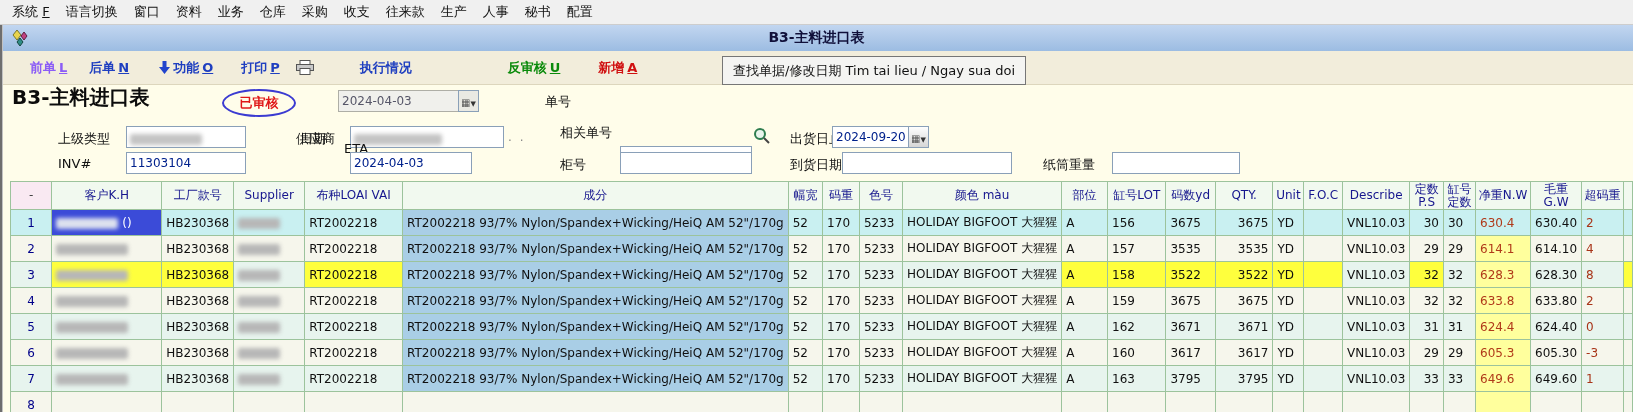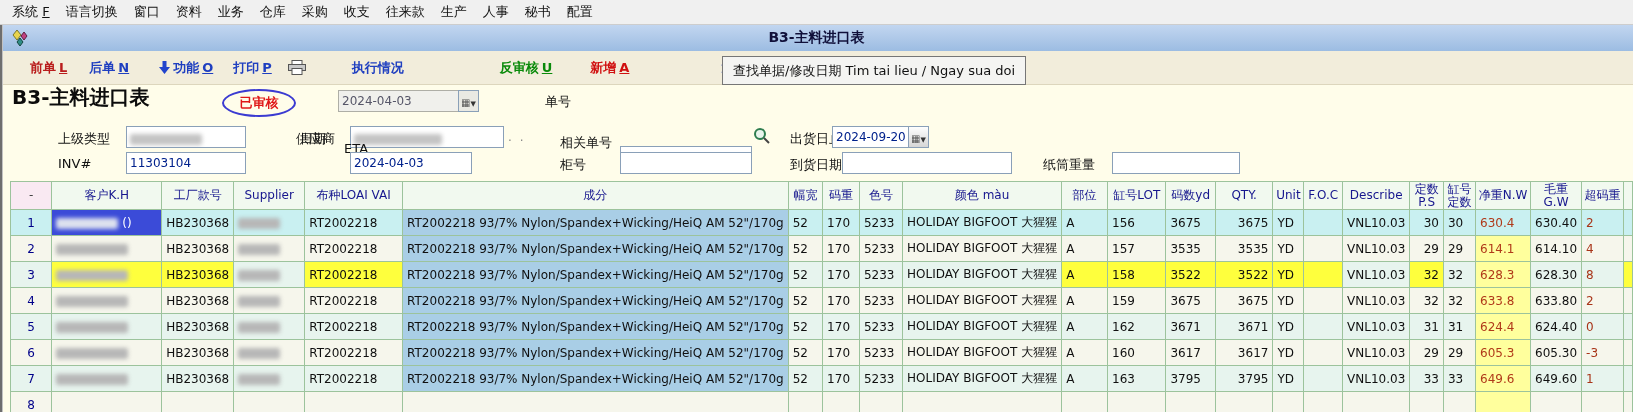--- a/index.html
+++ b/index.html
@@ -88,36 +88,36 @@
   <div class="titlebar">
     <svg class="win-icon" width="24" height="20">
       <path d="M7 2 L11 7 L7 12 L3 7 Z" fill="#e8d44c" stroke="#77772c" stroke-width="1"></path>
       <path d="M14 4 L17 8 L14 12 L11 8 Z" fill="#c04080" stroke="#5e2040" stroke-width="1"></path>
       <path d="M10 10 L13 14 L10 18 L7 14 Z" fill="#2f8d86" stroke="#154540" stroke-width="1"></path>
     </svg>
     <div class="title">B3-主料进口表</div>
   </div>
 
   <div class="toolbar" id="toolbar">
-      <div class="tb-item" style="margin-left: 30px; color: #b91c1c;">
+      <div class="tb-item" style="margin-left: 30px; color: #8b5cf6;">
         <span>前单</span>
         <u>L</u>
       </div>
       <div class="tb-item" style="margin-left: 22px; color: rgb(31, 63, 192);">
         <span>后单</span>
         <u>N</u>
       </div>
       <div class="tb-item" style="margin-left: 30px; color: rgb(31, 63, 192);">
         <svg width="11" height="13">
           <path d="M3.5 0 h4 v6 h3.5 L5.5 13 L0 6 h3.5 z" fill="#2244cc"></path>
         </svg>
         <span>功能</span>
         <u>O</u>
       </div>
-      <div class="tb-item" style="margin-left: 20px; color: rgb(31, 63, 192);">
+      <div class="tb-item" style="margin-left: 28px; color: rgb(31, 63, 192);">
         <span>打印</span>
         <u>P</u>
       </div>
       <div class="tb-item" style="margin-left: 16px;">
         <svg width="18" height="15">
           <rect x="4" y="0.5" width="10" height="5" fill="#fff" stroke="#555"></rect>
           <rect x="0.5" y="4.5" width="17" height="6" fill="#c9c9c9" stroke="#555"></rect>
           <rect x="4" y="8.5" width="10" height="6" fill="#fff" stroke="#555"></rect>
         </svg>
       </div>
@@ -148,21 +148,21 @@
 
   <span class="form-label" style="left:545px;top:93px;">单号</span>
 
   <span class="form-label" style="left:58px;top:130px;">上级类型</span>
   <div class="field" style="left:126px;top:126px;width:112px;"><span class="blob form" style="width:72px;"></span></div>
 
   <span class="form-label" style="left:296px;top:130px;">供应商</span>
   <div class="field" style="left:350px;top:126px;width:146px;"><span class="blob form" style="width:88px;"></span></div>
   <span class="dots" style="left:508px;top:130px;">. .</span>
 
-  <span class="form-label" style="left:560px;top:134px;">相关单号</span>
+  <span class="form-label" style="left:560px;top:124px;">相关单号</span>
   <div class="field" style="left:620px;top:126px;width:124px;margin-top:20px;">PS-HB230368</div>
   <svg style="position:absolute;left:753px;top:127px;" width="18" height="18">
     <circle cx="7" cy="7" r="5" fill="#e8f4ec" stroke="#2e7d4f" stroke-width="2"></circle>
     <line x1="11" y1="11" x2="16" y2="16" stroke="#444" stroke-width="2"></line>
   </svg>
 
   <span class="form-label" style="left:790px;top:130px;">出货日止</span>
   <div class="field" style="left:832px;top:126px;width:70px;">2024-09-20</div>
   <div class="cal-btn" style="left:908px;top:126px;"><span class="g">▦</span><span class="a">▼</span></div>
 

